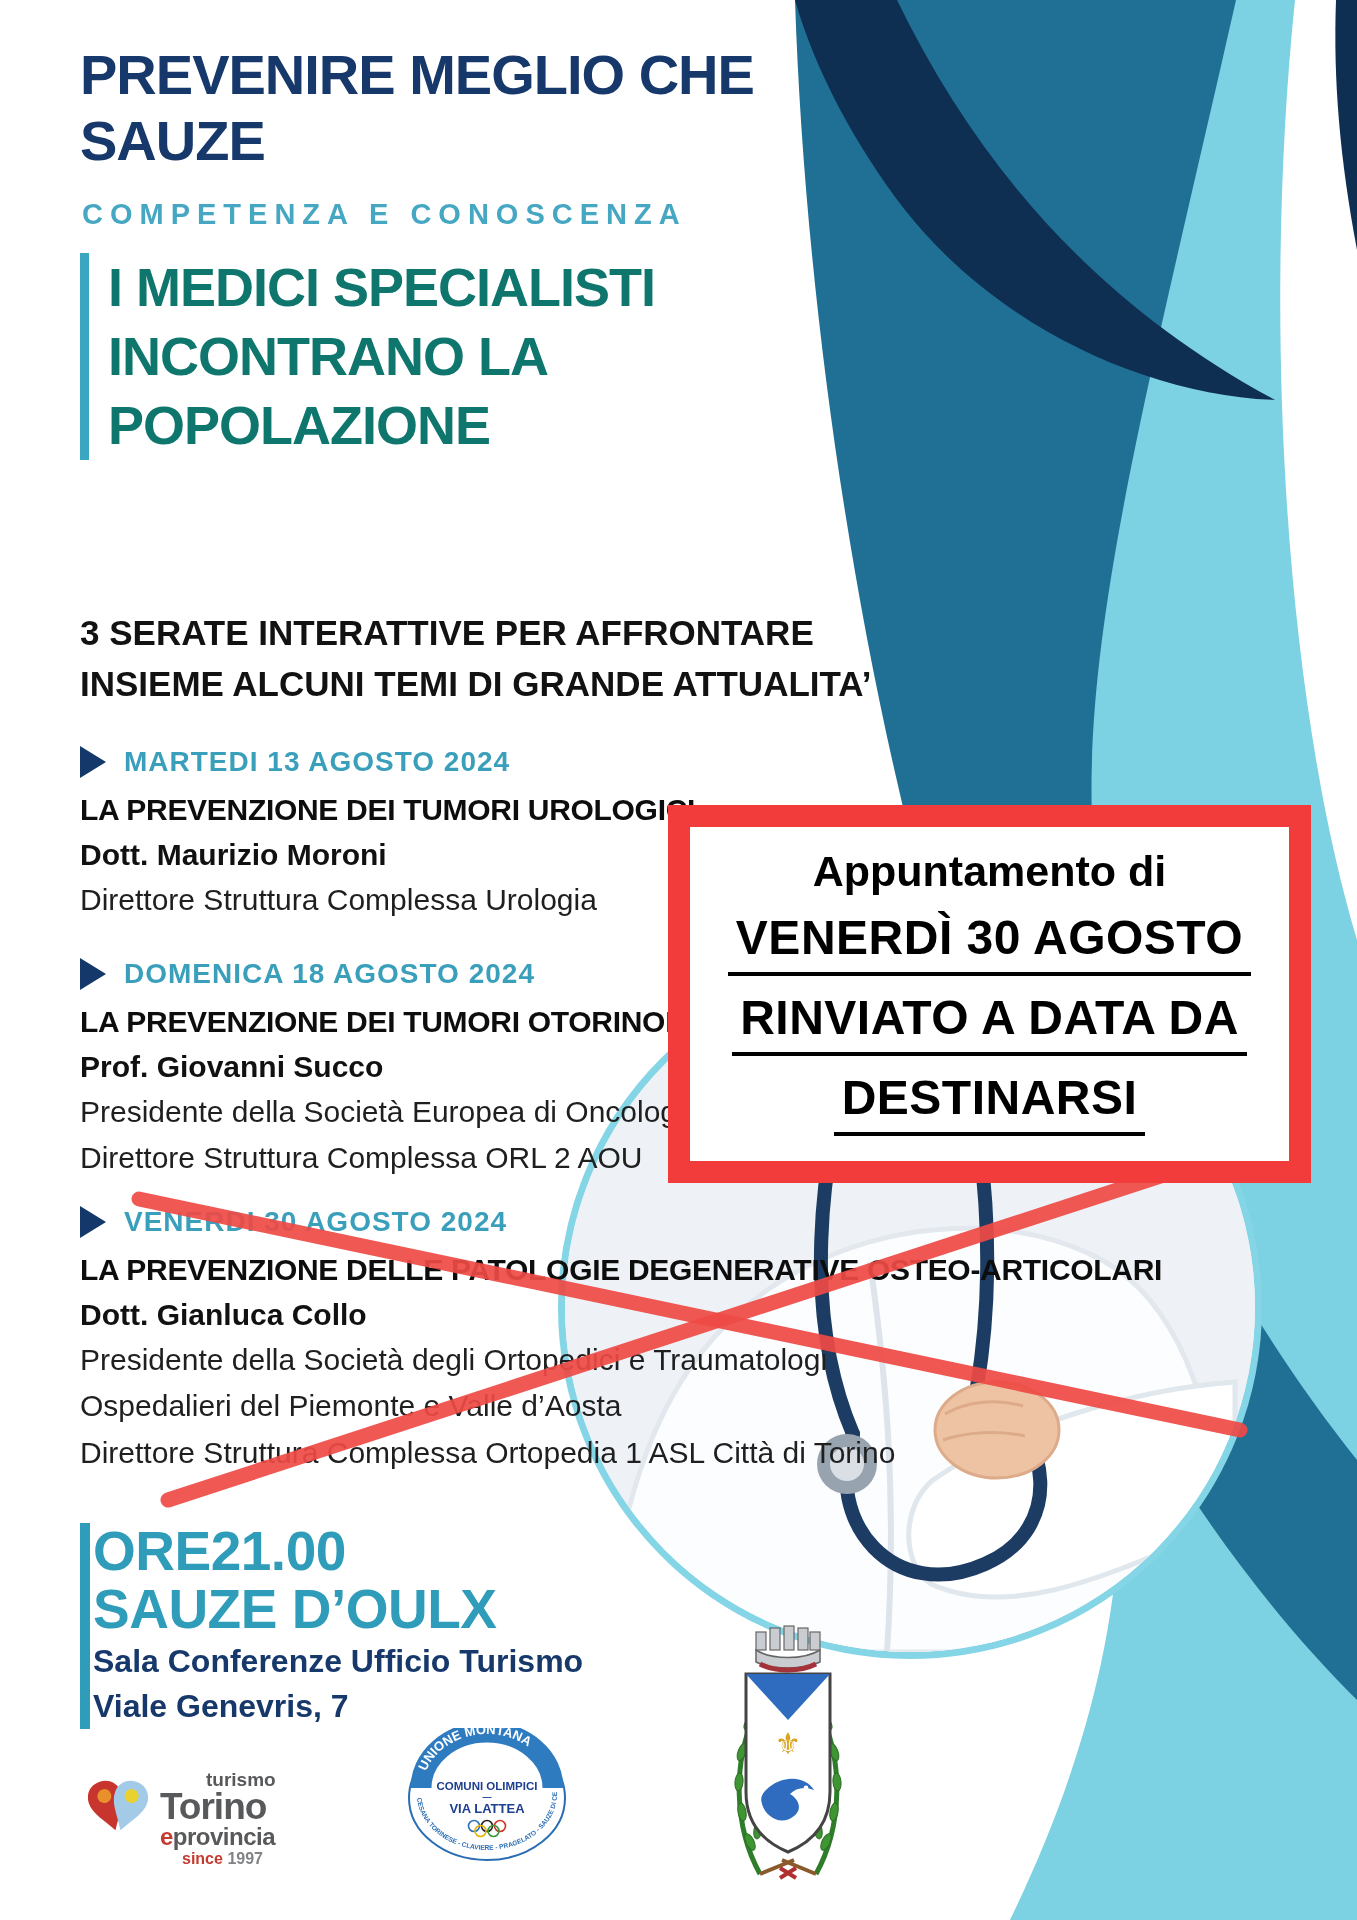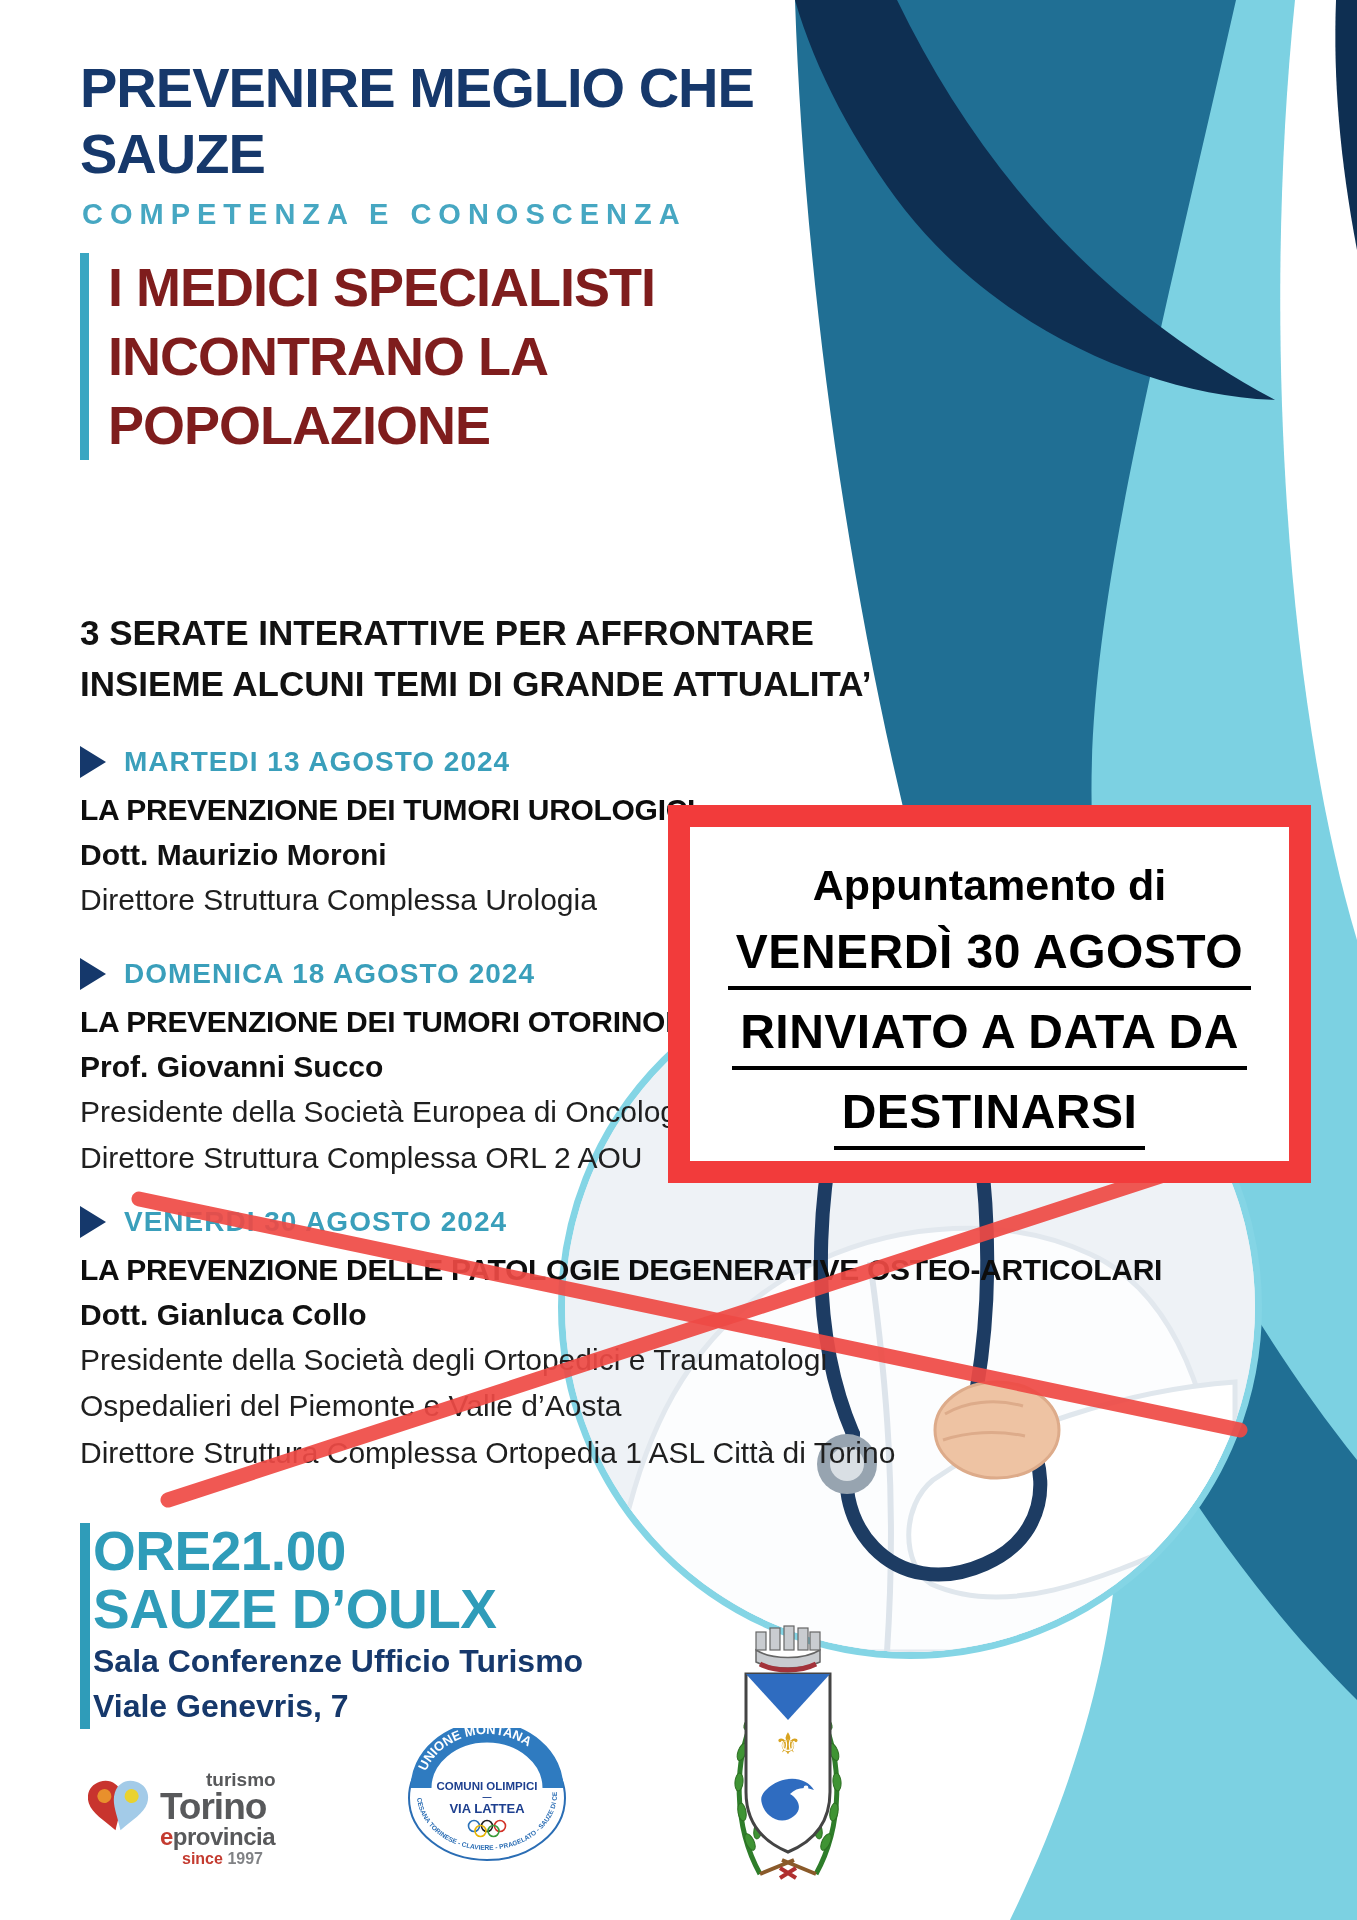--- a/index.html
+++ b/index.html
@@ -6,39 +6,39 @@
   #canvas{position:relative;width:1357px;height:1920px;background:#ffffff;overflow:hidden;
           font-family:"Liberation Sans",sans-serif;}
   .abs{position:absolute;}
   
   #bg{left:0;top:0;z-index:0;}
   
   #photo-circle{left:558px;top:955px;width:690px;height:690px;border-radius:50%;
     border:7px solid #84d5e5;background:#eef2f6;overflow:hidden;z-index:1;}
   
   .txt{z-index:3;}
-  #title{left:80px;top:55px;font-size:56px;font-weight:800;color:#16386b;line-height:1.17;letter-spacing:-1px;}
+  #title{left:80px;top:42px;font-size:56px;font-weight:800;color:#16386b;line-height:1.17;letter-spacing:-1px;}
   #subtitle{left:82px;top:198px;font-size:29px;letter-spacing:7px;color:#46a7c2;font-weight:600;}
   #headline{left:80px;top:253px;border-left:9px solid #3aa6c2;padding-left:19px;
-    font-size:54px;font-weight:800;color:#7f1d1d;line-height:1.28;letter-spacing:-1px;}
+    font-size:54px;font-weight:800;color:#0f766e;line-height:1.28;letter-spacing:-1px;}
   #intro{left:80px;top:608px;font-size:35px;font-weight:800;color:#121212;line-height:1.45;}
   .event{left:80px;width:1215px;}
   #event-1{top:746px;} #event-2{top:958px;} #event-3{top:1206px;}
   .event-date{display:flex;gap:18px;align-items:flex-start;color:#3a9fbb;font-size:28px;font-weight:700;
     letter-spacing:1px;margin-bottom:10px;}
   .tri{width:0;height:0;border-left:26px solid #15386b;border-top:16px solid transparent;
     border-bottom:16px solid transparent;}
   .event-title{font-size:30px;font-weight:800;color:#0d0d0d;line-height:1.45;letter-spacing:-0.3px;white-space:nowrap;}
   .event-speaker{font-size:30px;font-weight:700;color:#111;line-height:1.5;}
   .event-role{font-size:30px;font-weight:400;color:#1f1f1f;line-height:1.55;white-space:nowrap;}
   
   #red-x{left:0;top:0;z-index:5;}
   
   #notice{left:668px;top:805px;width:643px;height:378px;border:22px solid #f23b3b;background:#ffffff;
-    box-sizing:border-box;z-index:6;display:flex;flex-direction:column;align-items:center;padding-top:28px;}
+    box-sizing:border-box;z-index:6;display:flex;flex-direction:column;align-items:center;padding-top:14px;}
   .notice-l1{font-size:43px;font-weight:700;color:#000;margin-top:6px;}
   .notice-u{font-size:48px;font-weight:700;color:#000;letter-spacing:0.5px;margin-top:14px;
     border-bottom:4px solid #000;padding:0 8px 7px 8px;white-space:nowrap;}
   
   #schedule{left:80px;top:1523px;border-left:10px solid #2f9cb9;padding-left:3px;}
   .sched-big{font-size:55px;font-weight:800;color:#2f9cb9;line-height:1.05;letter-spacing:-0.5px;}
   .sched-small{font-size:32px;font-weight:700;color:#16386b;line-height:1.42;}
   .sched-small.first{margin-top:0;}
   
   #torino-logo{left:88px;top:1770px;display:flex;gap:10px;align-items:flex-start;}

